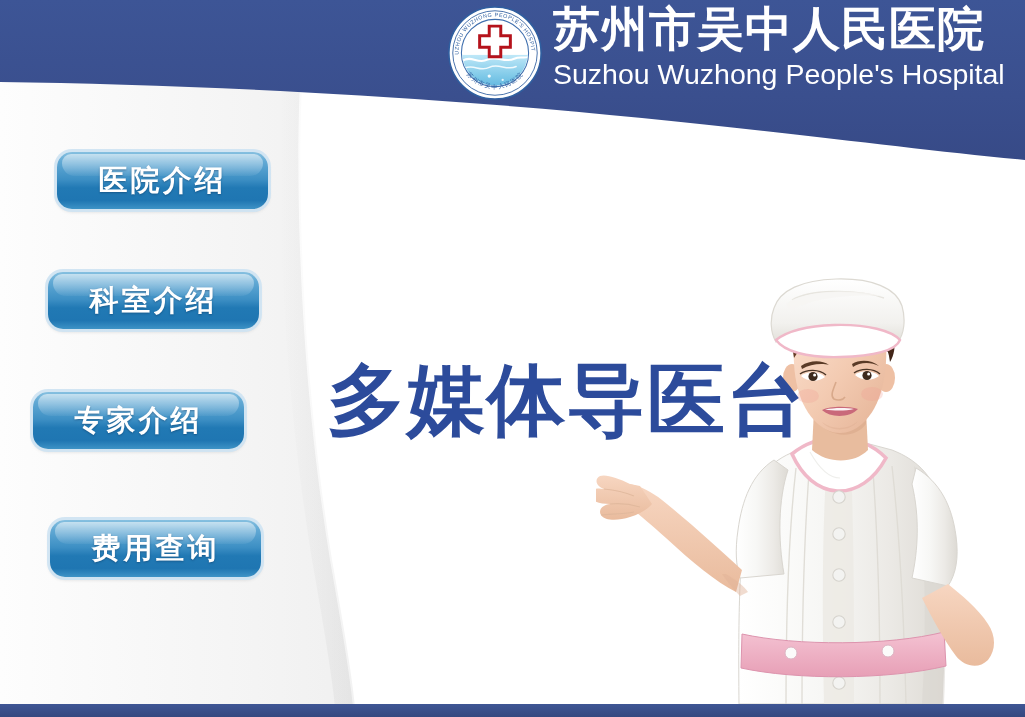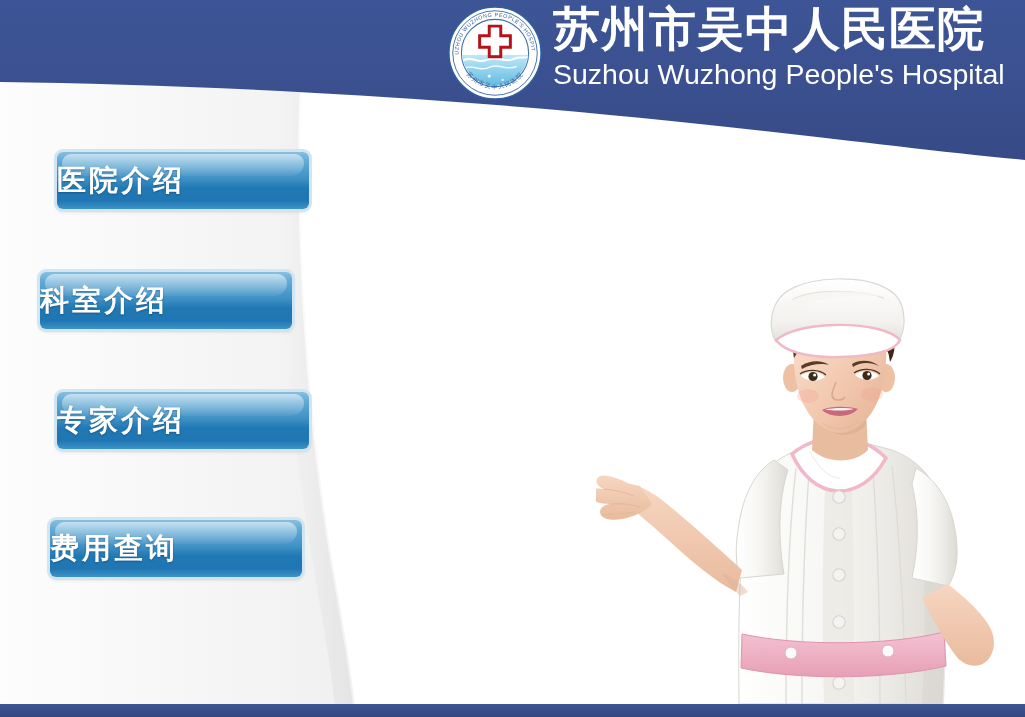--- a/index.html
+++ b/index.html
@@ -33,44 +33,44 @@
   }
   .brand-en{
     font-size:28.5px;color:#ffffff;line-height:32px;white-space:nowrap;
     margin-top:2px;letter-spacing:0px;font-weight:400;
   }
 
   
   .nav{position:absolute;left:0;top:0;width:300px;height:717px;z-index:7;}
   .nav-btn{
     position:absolute;
-    width:252px;height:57px;
-    border-radius:6px;
+    width:211px;height:57px;
+    border-radius:15px;
     background:linear-gradient(to bottom,#86c0e0 0%,#63aad5 16%,#3d8fc4 48%,#2179b4 63%,#1f76b2 85%,#3e93c6 100%);
     box-shadow:0 0 0 3px rgba(208,228,242,0.95), 0 2px 4px rgba(0,0,0,0.20);
-    display:flex;align-items:center;
+    display:flex;align-items:center;justify-content:center;
     cursor:pointer;
     overflow:hidden;
   }
   .nav-btn::before{
     content:"";position:absolute;left:5px;right:5px;top:2px;height:22px;
     border-radius:14px 14px 20px 20px;
     background:linear-gradient(to bottom,rgba(255,255,255,0.55),rgba(255,255,255,0.05));
     pointer-events:none;
   }
   .nav-btn span{
     position:relative;z-index:2;
     font-family:"DejaVu Sans","Liberation Sans",sans-serif;
     font-size:29px;font-weight:bold;color:#ffffff;letter-spacing:3px;
     text-shadow:0 1px 2px rgba(10,50,90,0.45);
     white-space:nowrap;
   }
   .nav-btn.b0{left:57px;top:152px;}
-  .nav-btn.b1{left:40px;top:272px;}
-  .nav-btn.b2{left:33px;top:392px;margin-left:24px;}
+  .nav-btn.b1{left:48px;top:272px;}
+  .nav-btn.b2{left:33px;top:392px;}
   .nav-btn.b3{left:50px;top:512px;margin-top:8px;}
 
   
   .headline{
     position:absolute;left:327px;top:358px;z-index:5;
     font-family:"DejaVu Sans","Liberation Sans",sans-serif;
     font-size:78px;font-weight:bold;color:#2c4b9b;
     letter-spacing:2px;white-space:nowrap;line-height:84px;
   }
 
@@ -192,20 +192,21 @@
 
     <div class="nav-btn b2">
       <span>专家介绍</span>
     </div>
 
     <div class="nav-btn b3">
       <span>费用查询</span>
     </div>
   </div>
 
+  <div class="headline">多媒体导医台</div>
 
   <svg class="nurse" viewBox="0 0 429 426">
     <defs>
       <linearGradient id="skin" x1="0" y1="0" x2="1" y2="1">
         <stop offset="0%" stop-color="#fbe0cf"></stop>
         <stop offset="50%" stop-color="#f3cbb2"></stop>
         <stop offset="100%" stop-color="#e4b295"></stop>
       </linearGradient>
       <linearGradient id="skinArm" x1="0" y1="0" x2="0" y2="1">
         <stop offset="0%" stop-color="#f7d6c1"></stop>

